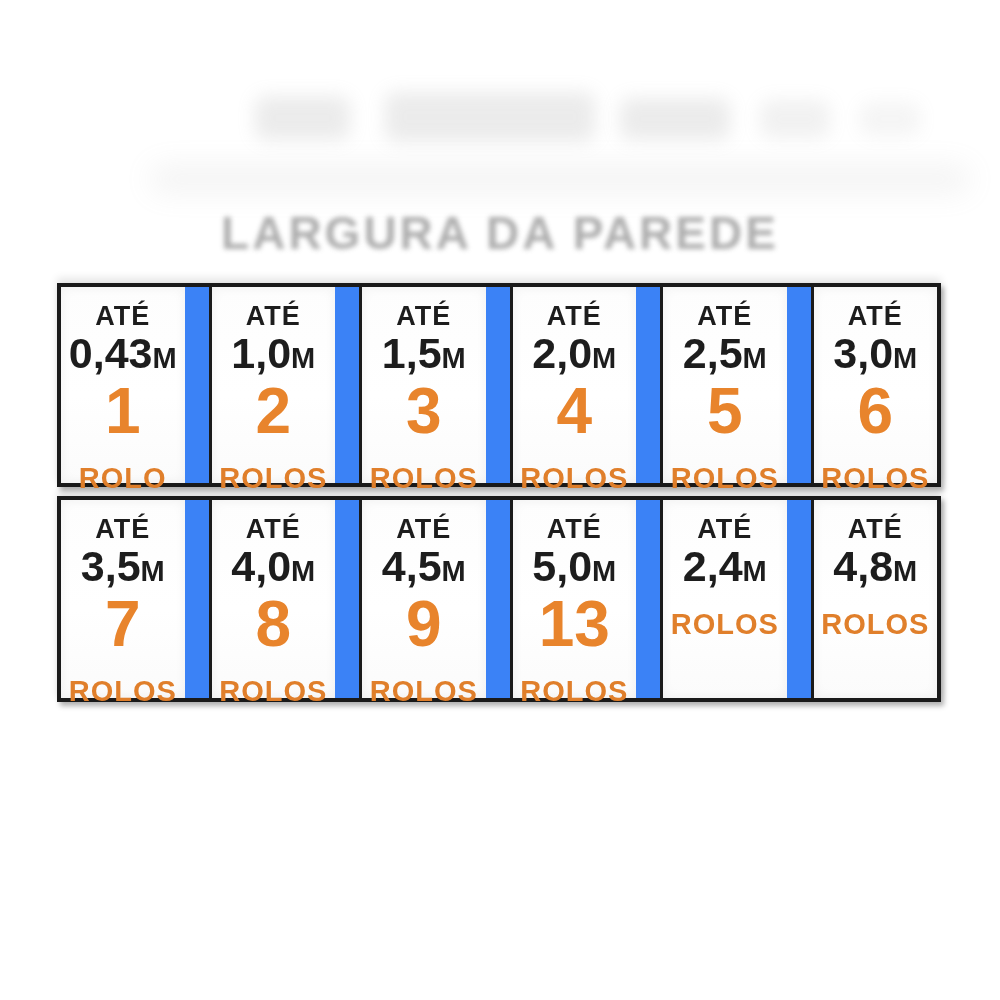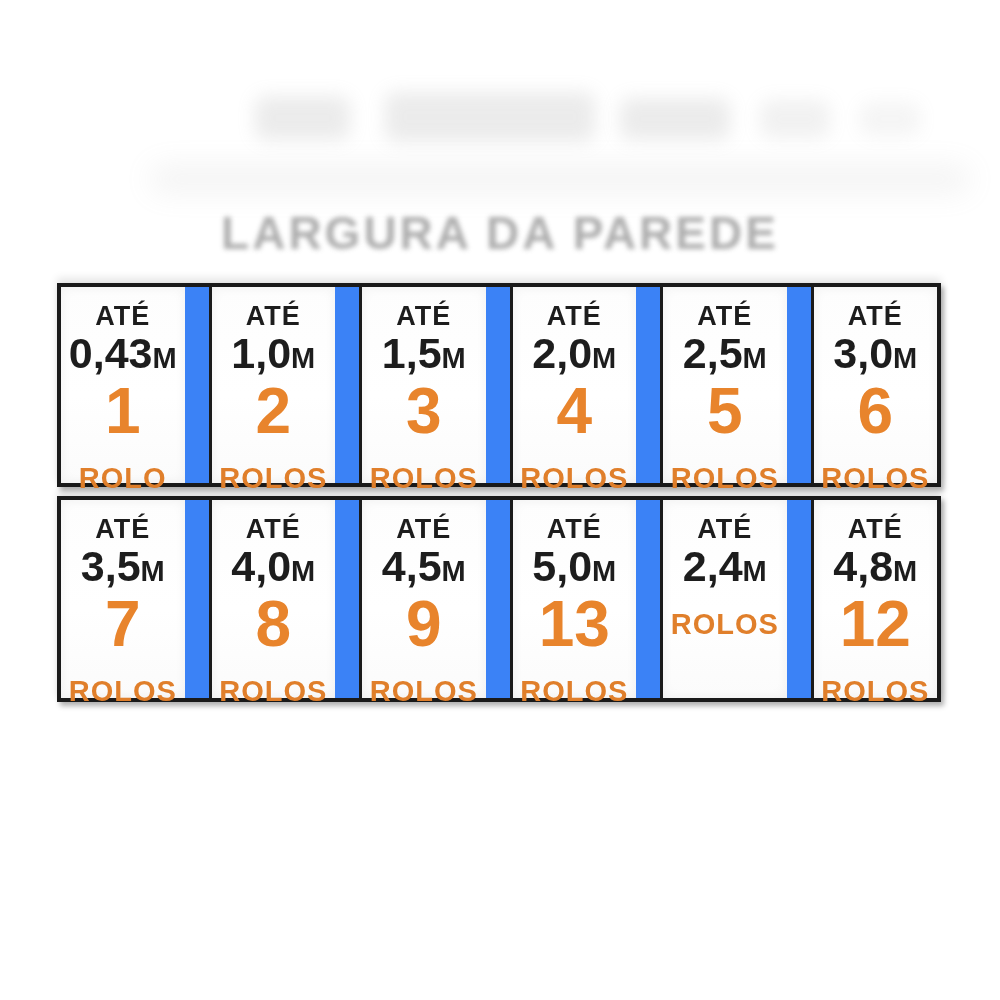--- a/index.html
+++ b/index.html
@@ -182,18 +182,17 @@
       <div class="rolls-label">ROLOS</div>
     </div>
     <div class="cell">
       <div class="prefix">ATÉ</div>
       <div class="measure"><span>2,4</span><span class="unit">M</span></div>
       <div class="rolls-label">ROLOS</div>
     </div>
     <div class="cell">
       <div class="prefix">ATÉ</div>
       <div class="measure"><span>4,8</span><span class="unit">M</span></div>
-      <div class="count">12</div>
       <div class="rolls-label">ROLOS</div>
     </div>
   </div>
 
 </div>
 
 </body></html>

